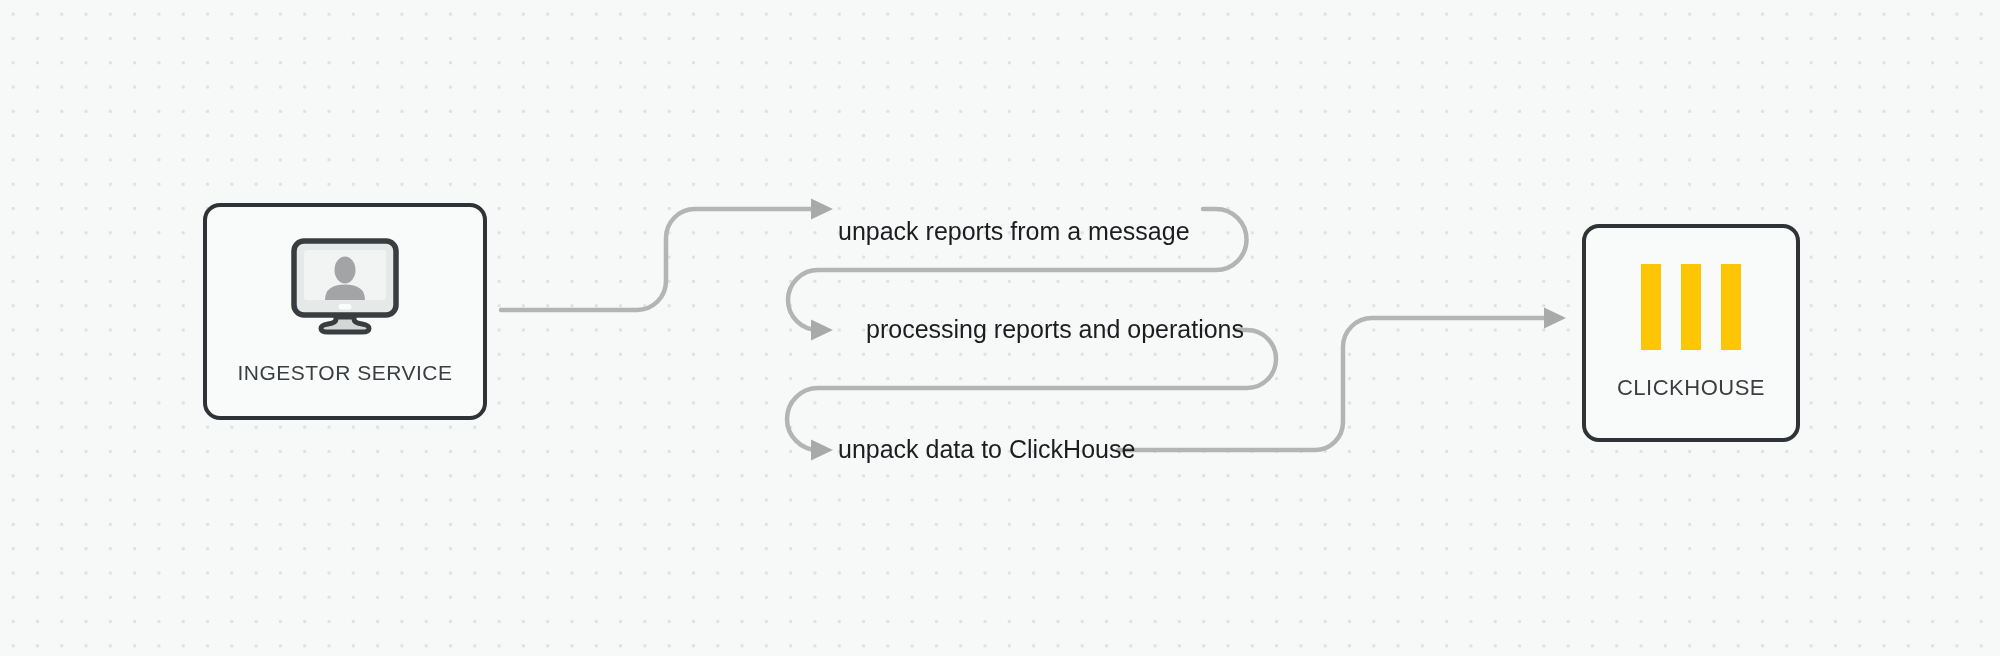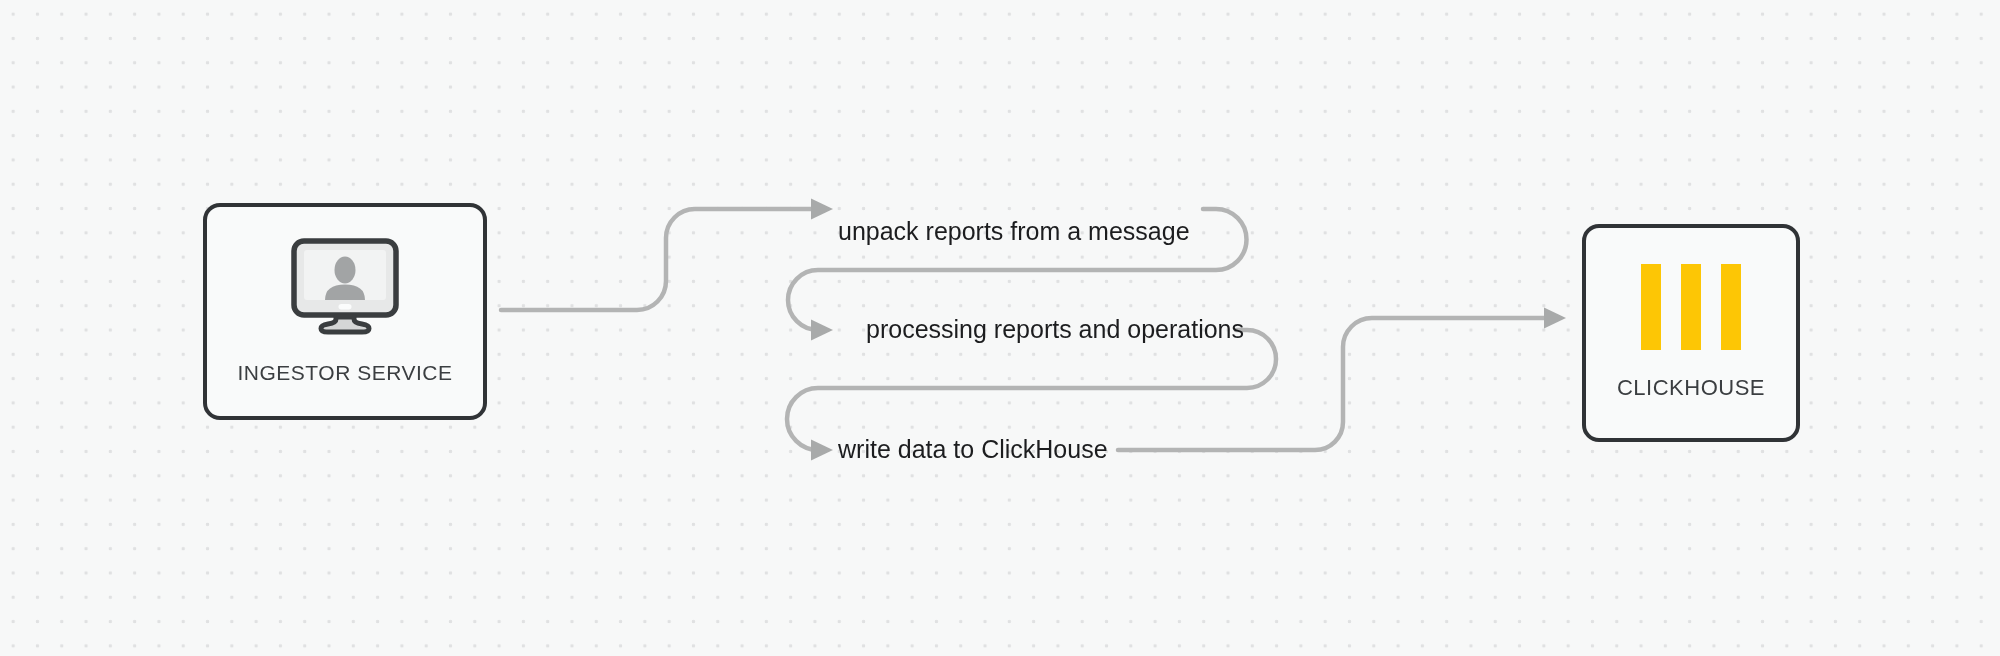--- a/index.html
+++ b/index.html
@@ -86,15 +86,15 @@
     <div class="ch-logo">
       <span class="ch-bar"></span>
       <span class="ch-bar"></span>
       <span class="ch-bar"></span>
     </div>
     <div class="node-label">CLICKHOUSE</div>
   </div>
 
   <div class="step-label" style="left:838px;top:209px;margin-top:23px;">unpack reports from a message</div>
   <div class="step-label" style="left:866px;top:330px;">processing reports and operations</div>
-  <div class="step-label" style="left:838px;top:450px;">write data to ClickHouse</div>
+  <div class="step-label" style="left:838px;top:450px;">unpack data to ClickHouse</div>
 
 </div>
 
 </body></html>

